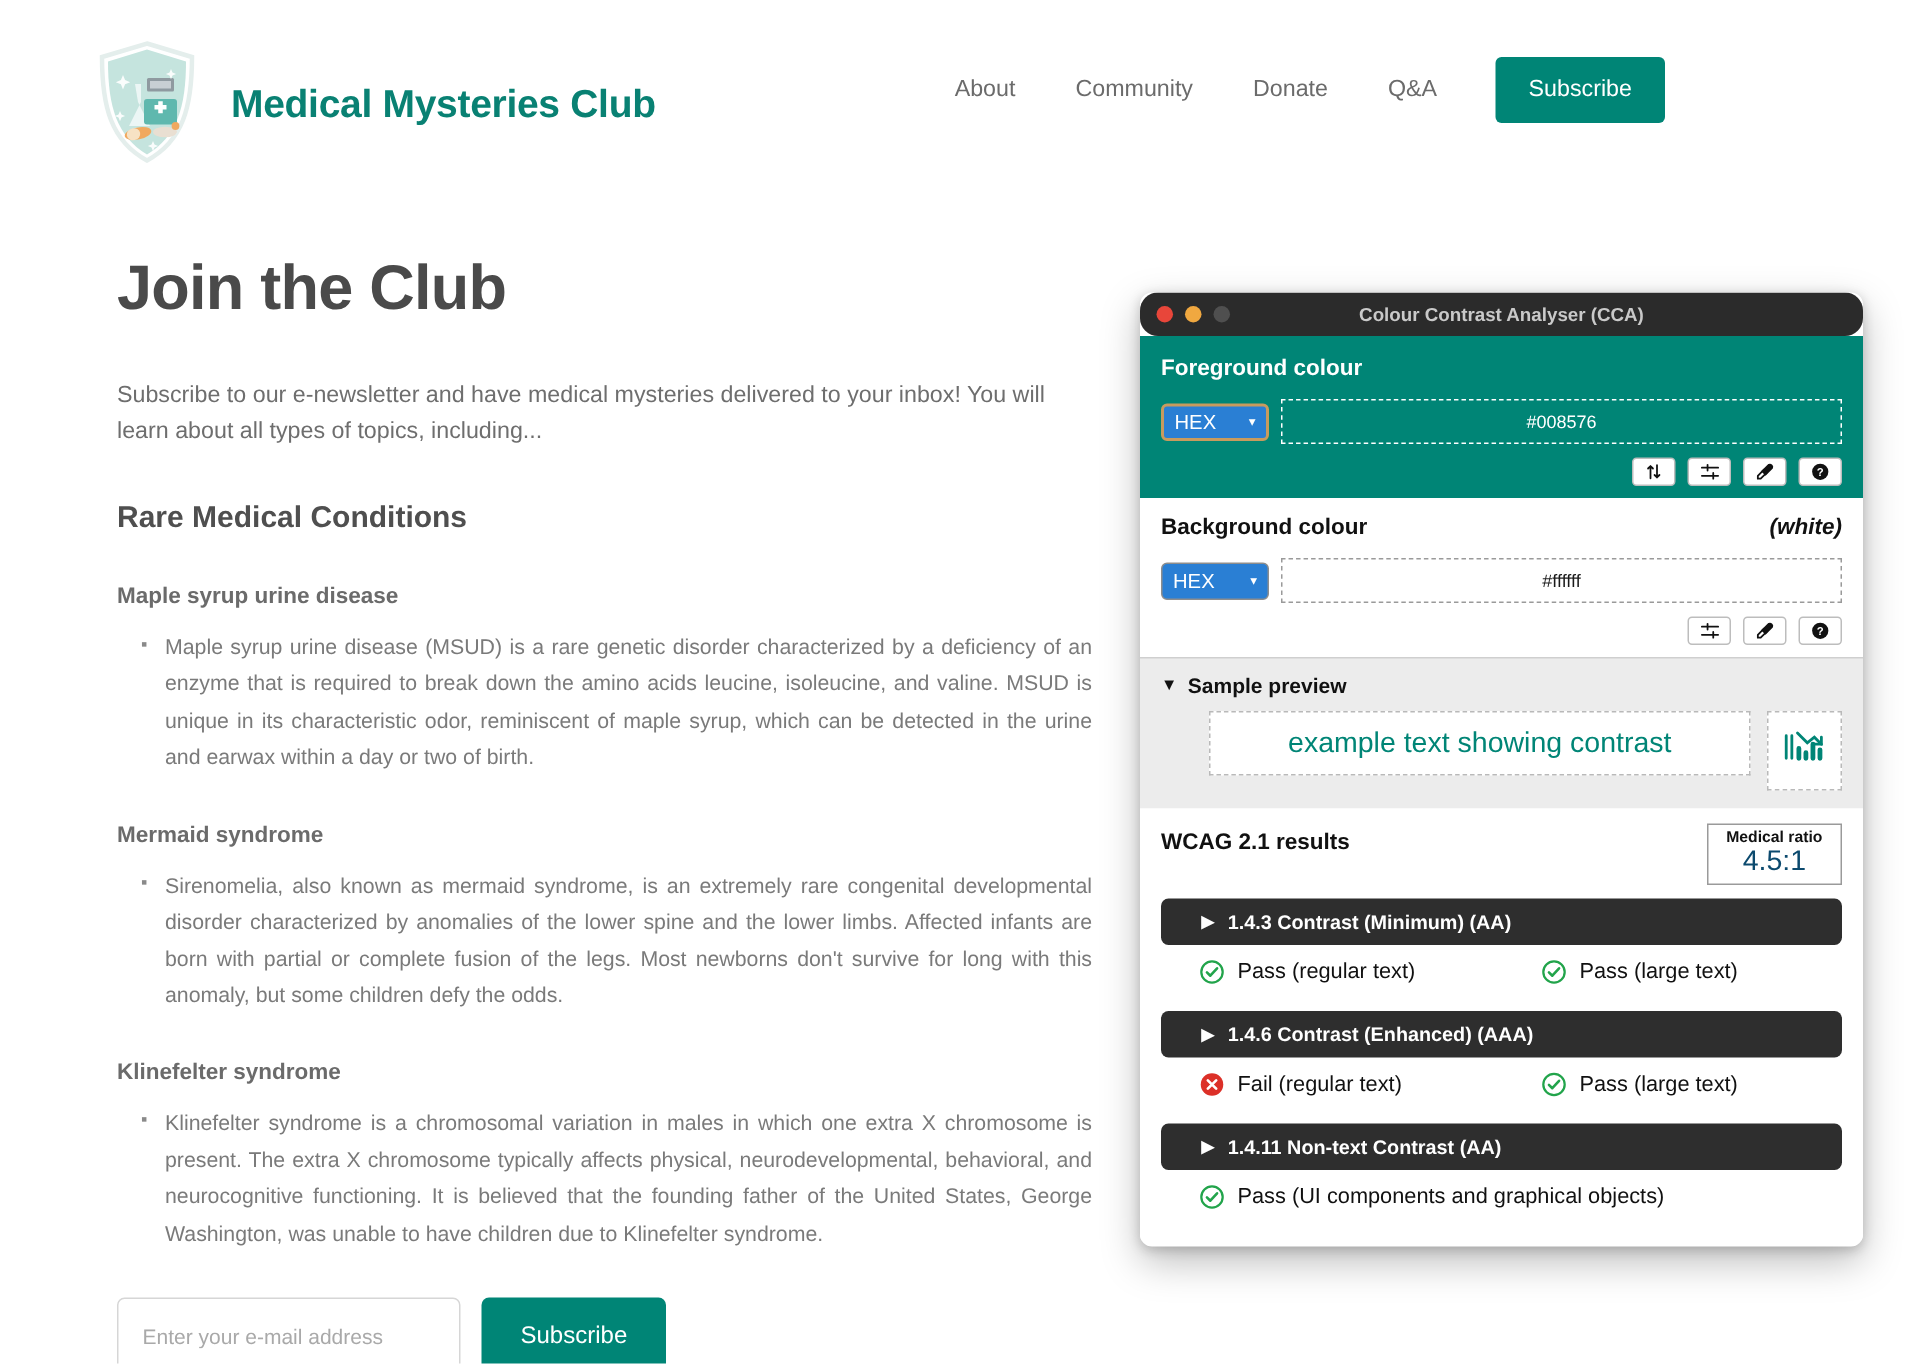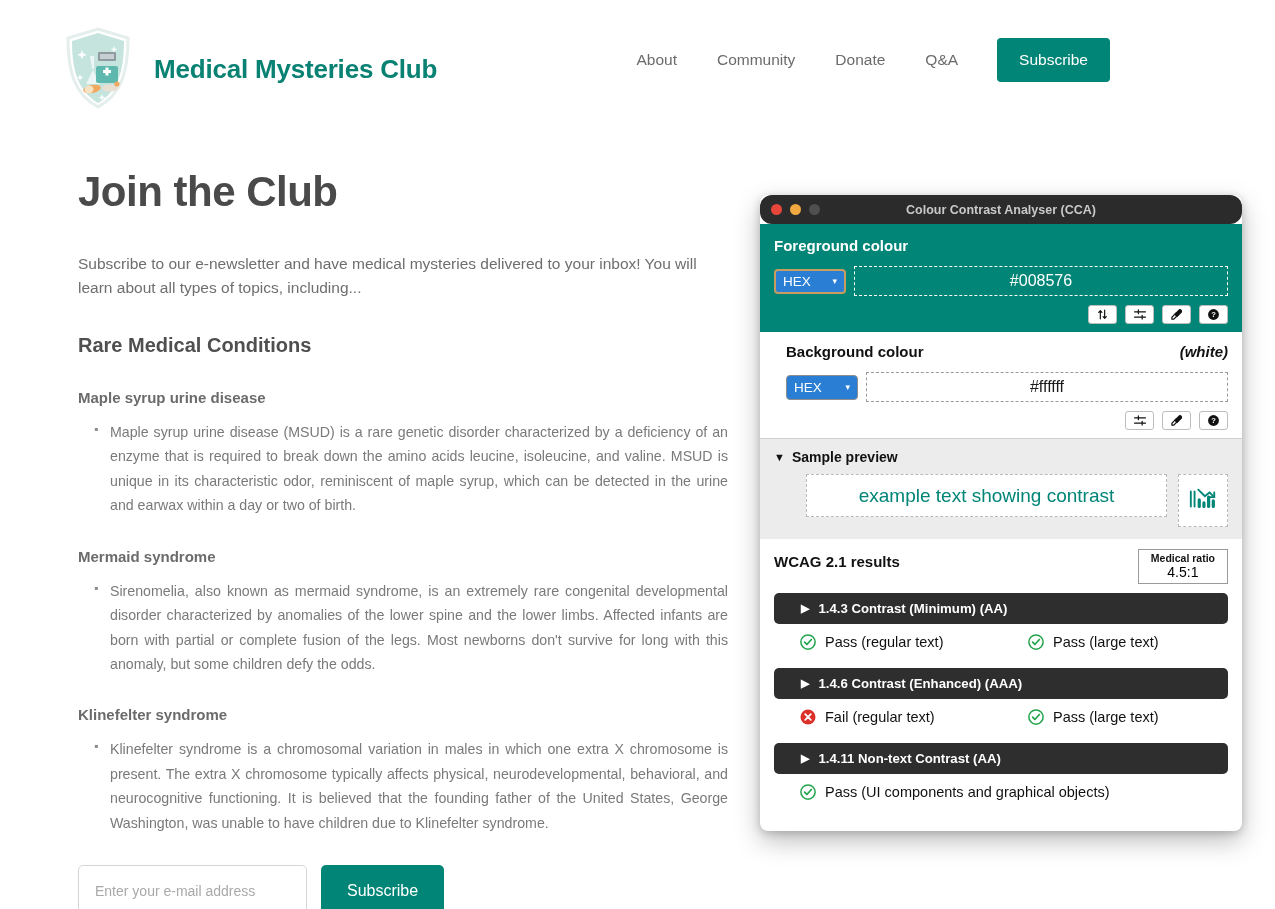--- a/index.html
+++ b/index.html
@@ -121,35 +121,35 @@
     font-size: 13.5px; font-family: "Liberation Sans", sans-serif;
     padding-left: 7px; cursor: pointer; appearance: none;
     position: relative;
     display: flex; align-items: center;
   }
   .hex-select.plain { border: 1px solid #8d8d8d; }
   .chev { margin-left: auto; margin-right: 7px; font-size: 9px; }
   .color-field {
     flex: 1; height: 30px;
     border: 1px dashed #ffffff; background: transparent;
-    color: #fff; font-size: 16px; text-align: right;
+    color: #fff; font-size: 12px; text-align: right;
     font-family: "Liberation Sans", sans-serif;
     display: flex; align-items: center; justify-content: center;
     cursor: text;
   }
   .color-field.dark { border: 1px dashed #9a9a9a; color: #1b1b1b; }
   .icon-row { display: flex; justify-content: flex-end; gap: 8px; margin-top: 9px; }
   .mini-btn {
     width: 29px; height: 19px; background: #fff;
     border: 1px solid #bdbdbd; border-radius: 3px;
     display: flex; align-items: center; justify-content: center;
     cursor: pointer;
   }
 
-  .bg-panel { background: #fff; padding: 11px 14px 8px 14px; margin-left: 12px; }
+  .bg-panel { background: #fff; padding: 11px 14px 8px 14px; }
   .bg-head { display: flex; align-items: baseline; justify-content: space-between; }
   .panel-label.dark { color: #111; margin-bottom: 12px; }
   .white-note { font-size: 15px; font-style: italic; color: #111; font-weight: bold; }
 
   .preview-panel { background: #ececec; padding: 10px 14px 12px 14px; border-top: 1px solid #cfcfcf; }
   .preview-head {
     font-size: 14px; font-weight: bold; color: #111;
     display: flex; align-items: center; gap: 7px; margin-bottom: 9px; cursor: pointer;
   }
   .tri-down { font-size: 11px; }
@@ -165,21 +165,21 @@
   }
 
   .results-panel { background: #fff; padding: 10px 14px 12px 14px; }
   .results-head { display: flex; align-items: flex-start; justify-content: space-between; }
   .results-title { font-size: 15px; font-weight: bold; color: #111; margin-top: 4px; }
   .ratio-box {
     border: 1px solid #9a9a9a; padding: 2px 12px 3px 12px;
     text-align: center; background: #fff;
   }
   .ratio-label { font-size: 10.5px; font-weight: bold; color: #111; }
-  .ratio-value { font-size: 14px; color: #000000; line-height: 1.15; text-align: center; }
+  .ratio-value { font-size: 19px; color: #0c4a6e; line-height: 1.15; text-align: center; }
 
   .criterion {
     background: #2e2e2e; color: #fff; border-radius: 5px;
     font-size: 13.2px; font-weight: bold;
     padding: 8px 10px 8px 27px; margin-top: 9px;
     display: flex; align-items: center; gap: 9px; cursor: pointer;
     position: relative;
   }
   .tri-right { font-size: 11px; }
   .result-row { display: flex; padding: 9px 0 8px 25px; }

